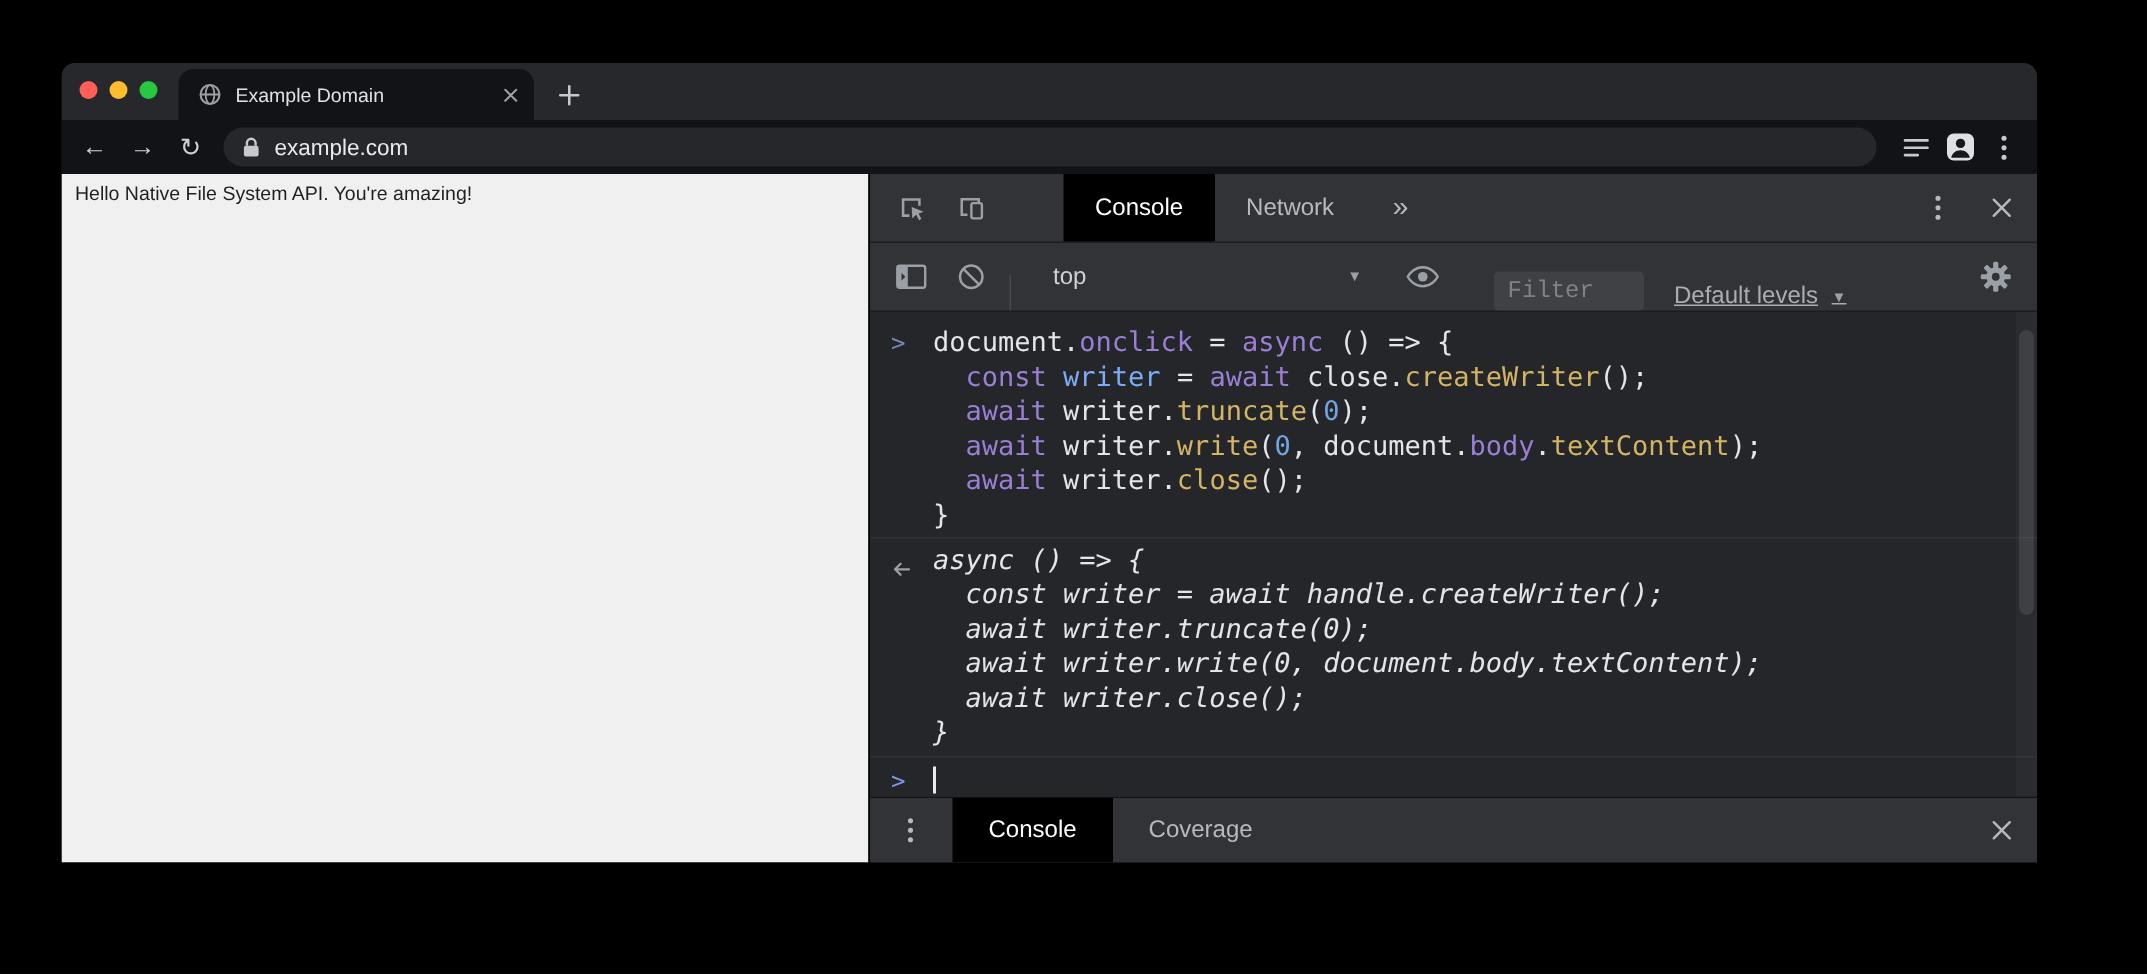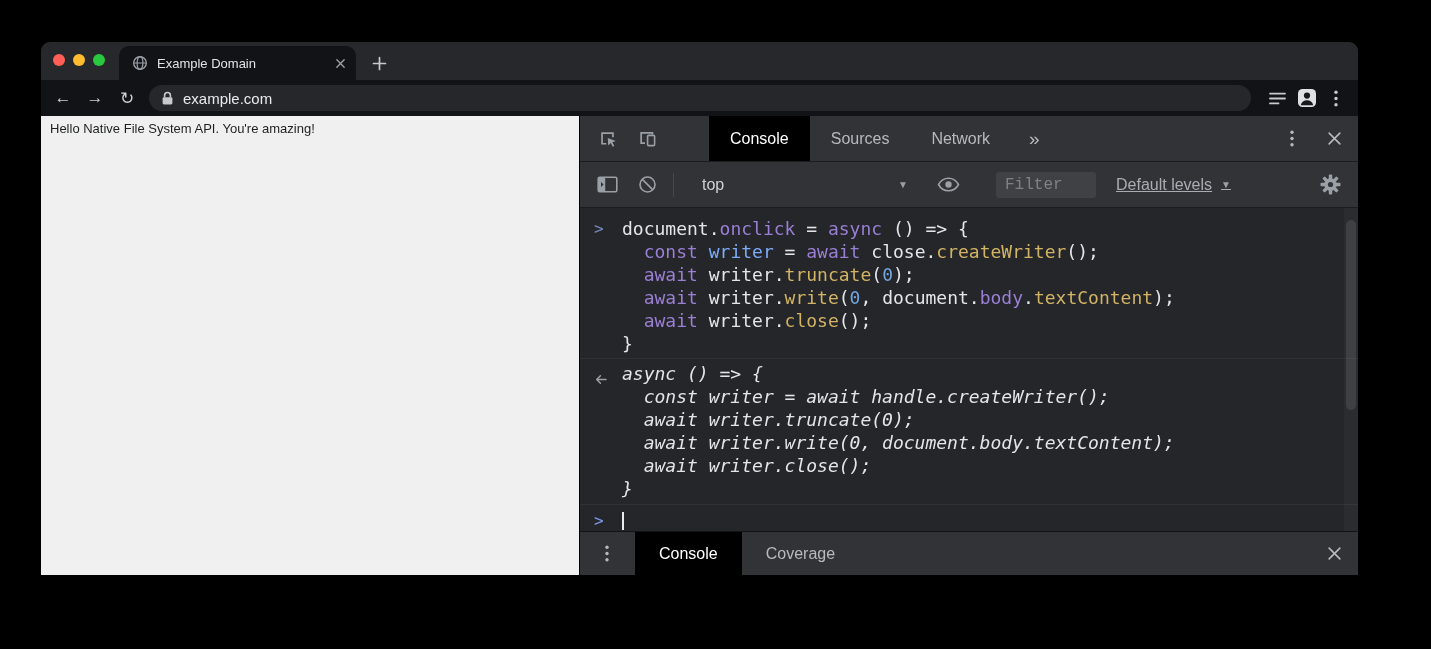--- a/index.html
+++ b/index.html
@@ -42,21 +42,21 @@
   .dt-row1 { padding-left:7px; }
   .vdiv { width:1px; height:24px; background:#47484c; margin:0 6px; }
   .dt-tabs { display:flex; height:100%; margin-left:42px; }
   .dt-tab { padding:0 21px; display:flex; align-items:center; font-size:16px; color:#b6babf; }
   .dt-tab.active { background:var(--devtools-active-tab,#000); color:#fff; }
   .dt-more { color:#b6babf; font-size:19px; margin-left:18px; }
   .spacer { flex:1; }
   .dt-row1 .dt-iconbtn.close { width:44px; margin-right:2px; }
 
   
-  .dt-row2 { padding-left:7px; }
+  .dt-row2 { padding-left:7px;align-items:flex-end; }
   .ctx-select { display:flex; align-items:center; width:238px; padding:0 10px 0 22px; height:100%; }
   .ctx-label { flex:1; font-size:16px; color:#cdd1d6; }
   .dd { font-size:10px; color:#9aa0a6; }
   .filter { width:100px; height:26px; margin-left:28px; border:none; border-radius:3px;
             background:rgba(255,255,255,0.07); color:#22c55e; font-size:16px; padding:4px 9px;
             font-family:Liberation Mono, monospace; outline:none; }
   .filter::placeholder { color:#7d8287; }
   .levels { display:flex; align-items:center; gap:9px; margin-left:20px; font-size:16px; color:#a8adb3;text-decoration:underline; }
   .dt-row2 .gearbtn { width:44px; margin-right:6px; }
 
@@ -175,21 +175,20 @@
             </svg>
         </span>
         <span class="dt-iconbtn">
           <svg width="21" height="21" viewBox="0 0 21 21">
               <path d="M3.3 4h13v2.6h-1.7v-.9H5v8.6h3v1.7H3.3z" fill="#9aa0a6"></path>
               <rect x="10.6" y="7.4" width="7" height="10.2" rx="1.2" fill="none" stroke="#9aa0a6" stroke-width="1.6"></rect>
             </svg>
         </span>
         <div class="dt-tabs">
             <div class="dt-tab active">Console</div>
-            <div class="dt-tab">Sources</div>
             <div class="dt-tab">Network</div>
           </div>
         <span class="dt-more">»</span>
         <span class="spacer"></span>
         <span class="dt-iconbtn">
           <svg width="4" height="17" viewBox="0 0 4 17">
               <g fill="#b6babf">
                 <circle cx="2" cy="2.2" r="1.7"></circle>
                 <circle cx="2" cy="8.5" r="1.7"></circle>
                 <circle cx="2" cy="14.8" r="1.7"></circle>

